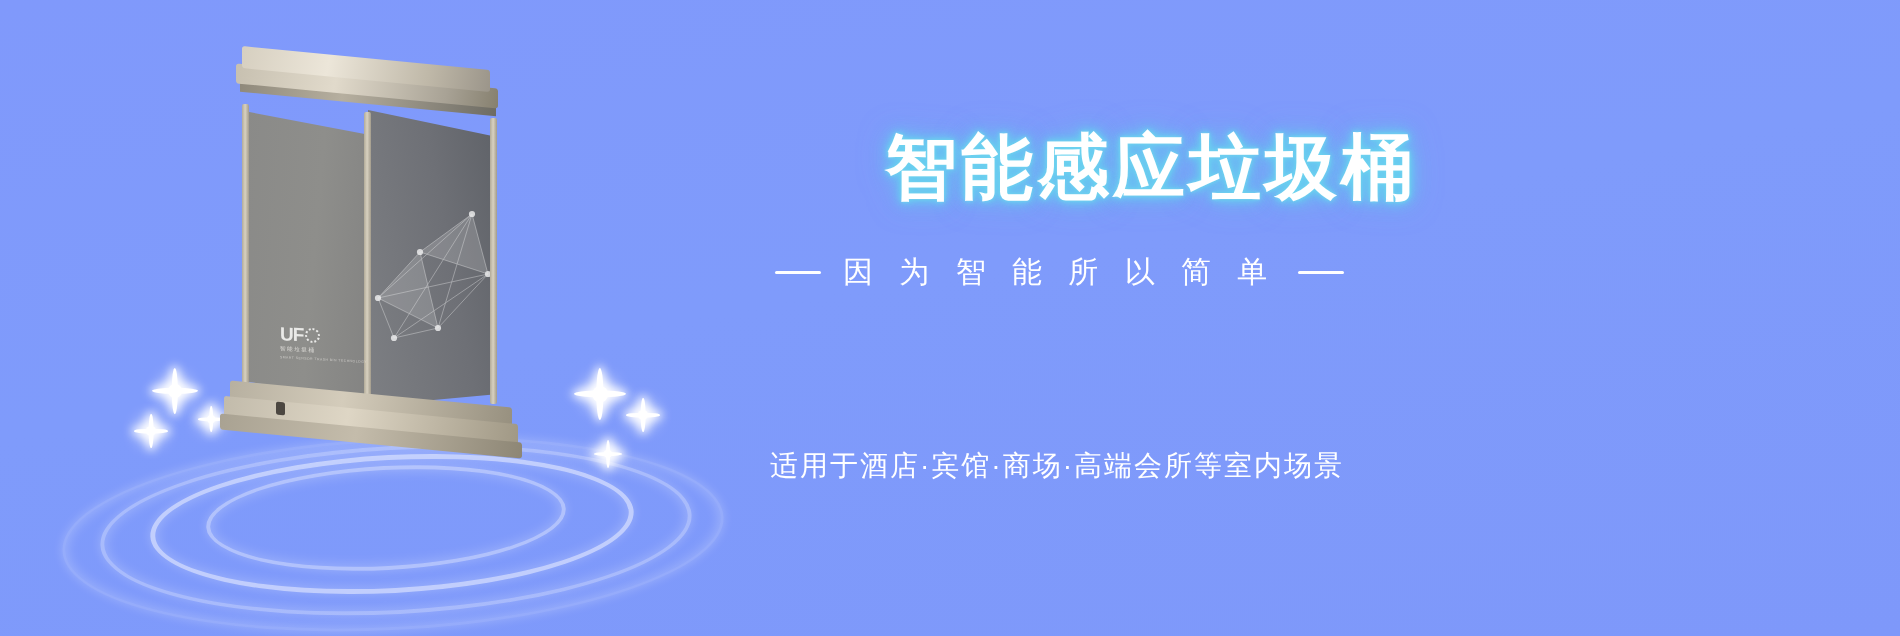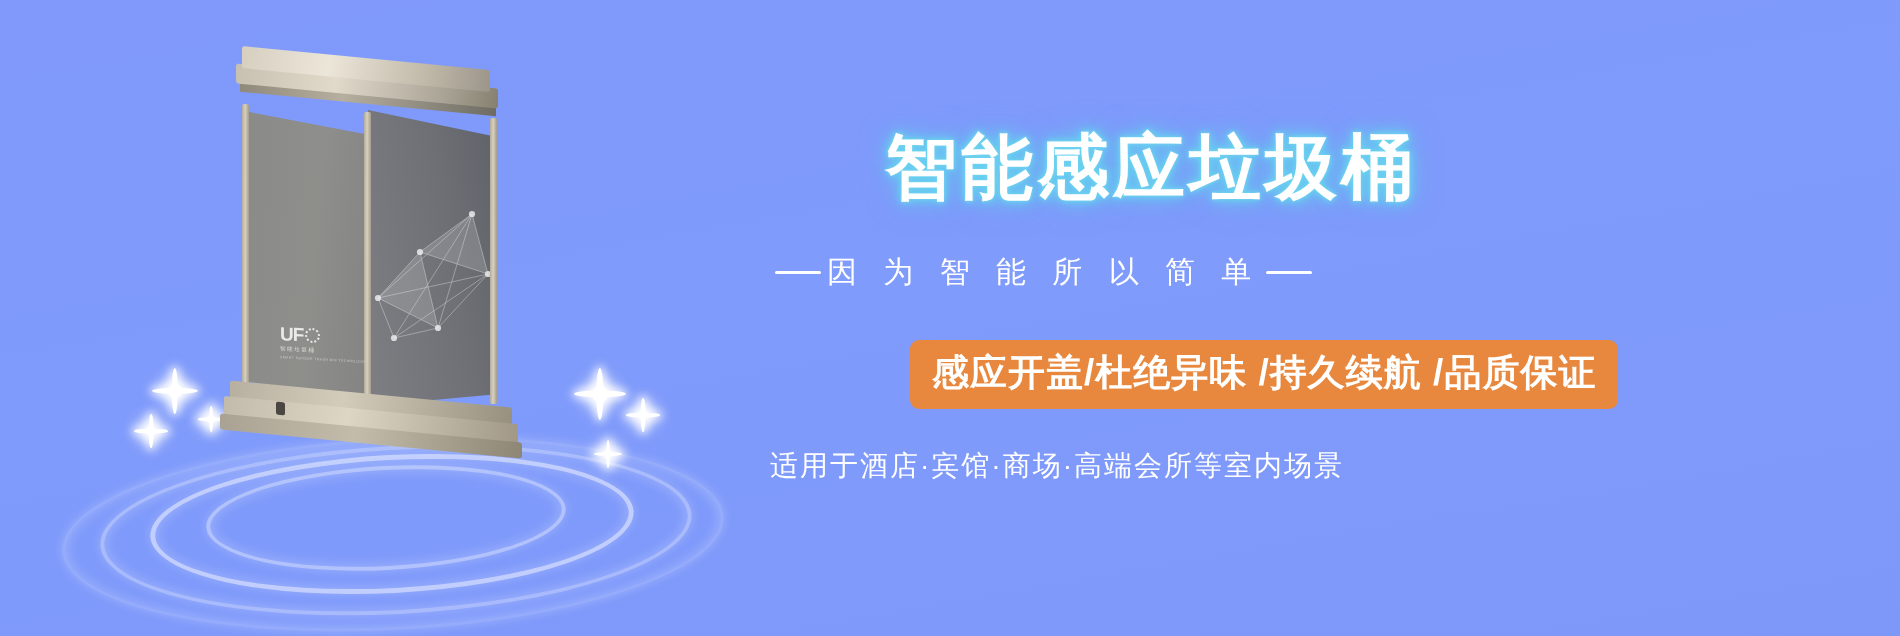--- a/index.html
+++ b/index.html
@@ -148,21 +148,21 @@
     position:absolute;left:165px;top:120px;
     font-size:72px;font-weight:bold;color:#ffffff;
     letter-spacing:4px;white-space:nowrap;
     text-shadow:
       0 0 3px #6fd4ef, 0 0 6px #6fd4ef, 0 0 11px #63cdef,
       0 0 18px rgba(99,205,239,.85), 0 0 30px rgba(99,205,239,.55);
   }
 
   #subhead{
     position:absolute;left:55px;top:252px;
-    display:flex;align-items:center;gap:6px;
+    display:flex;align-items:center;gap:22px;
     color:#ffffff;font-size:30px;letter-spacing:9px;white-space:nowrap;
   }
   .rule{display:inline-block;width:46px;height:3px;background:#ffffff;border-radius:2px;}
   #subhead-text{display:inline-block;}
 
   #badge{
     position:absolute;left:190px;top:340px;
     background:#e8883e;border-radius:9px;
     padding:12px 22px 14px 22px;
     color:#ffffff;font-size:37px;font-weight:bold;
@@ -258,18 +258,17 @@
   <div id="copy">
 
     <div id="headline">智能感应垃圾桶</div>
 
     <div id="subhead">
       <span class="rule"></span>
       <span id="subhead-text">因 为 智 能  所 以 简 单</span>
       <span class="rule"></span>
     </div>
 
-    <div id="badge">感应开盖/杜绝异味 /持久续航 /品质保证</div>
 
     <div id="scenes">适用于酒店·宾馆·商场·高端会所等室内场景</div>
   </div>
 
 </div>
 
 </body></html>

